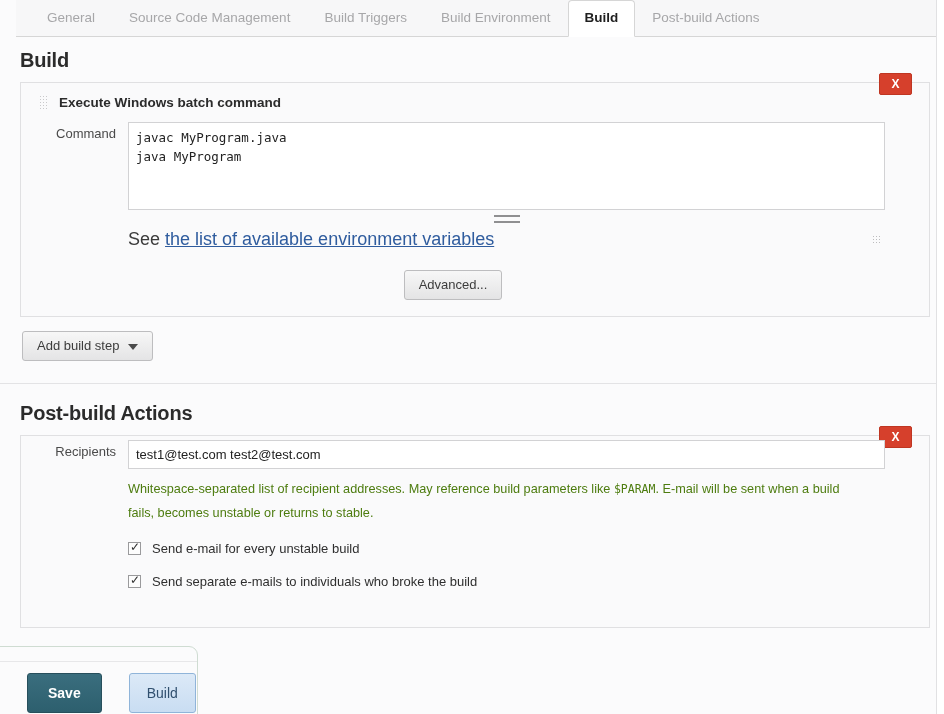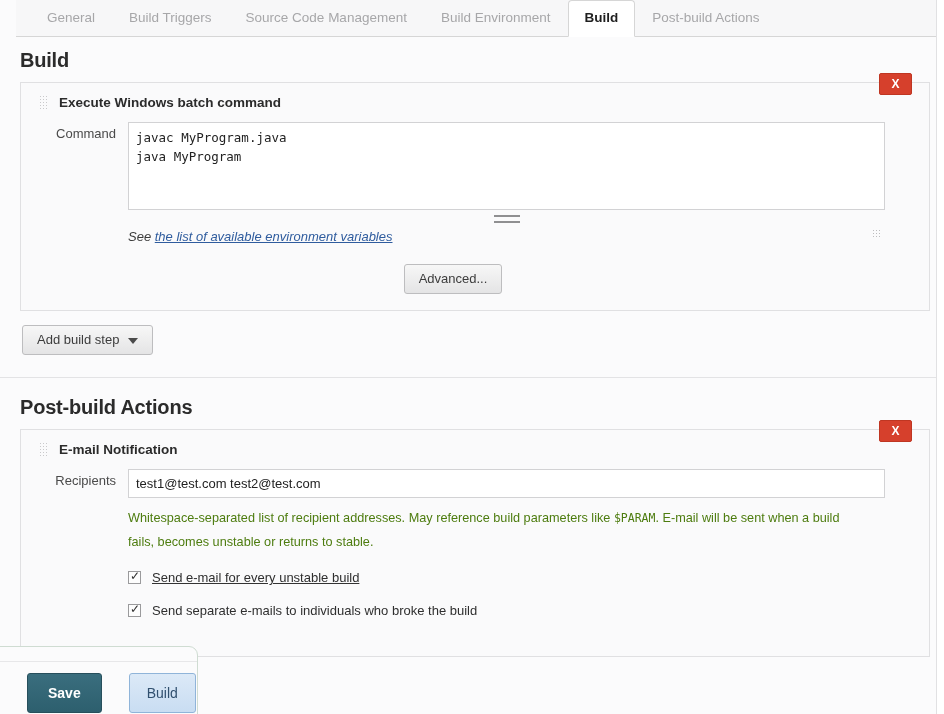--- a/index.html
+++ b/index.html
@@ -159,24 +159,23 @@
     content: "";
     position: absolute;
     left: 50%; top: 1px;
     transform: translateX(-50%);
     width: 26px; height: 4px;
     border-top: 2px solid #8f8f91;
     border-bottom: 2px solid #8f8f91;
   }
 
   .note {
-    font-size: 13px;
+    font-size: 18px;
     color: #3b3b3b;
     padding: 8px 0 0 0;
-    font-style: italic;
   }
   .note a { color: #2f5c9e; text-decoration: underline; cursor: pointer; }
 
   .btn {
     display: inline-block;
     background: linear-gradient(#f7f7f7, #e4e4e5);
     border: 1px solid #bdbdbf;
     border-radius: 3px;
     font-size: 13px;
     color: #3c3c3c;
@@ -294,22 +293,22 @@
     border-left: 1px solid #e1e1e3;
   }
 </style>
 </head>
 <body>
 
 <div id="root">
 
   <div class="tabbar">
     <div class="tab">General</div>
+    <div class="tab">Source Code Management</div>
     <div class="tab">Build Triggers</div>
-    <div class="tab">Source Code Management</div>
     <div class="tab">Build Environment</div>
     <div class="tab active">Build</div>
     <div class="tab">Post-build Actions</div>
   </div>
 
   <div class="page">
 
     <div class="section-title">Build</div>
 
     <div class="panel">
@@ -347,34 +346,30 @@
 
     <div class="hr" style="margin-top:22px;"></div>
 
     <div class="section-title second">Post-build Actions</div>
 
     <div class="panel" style="padding-bottom:28px;">
       <div class="x-btn">X</div>
       <div class="help-icon" style="right:-30px; top:22px;">?</div>
       <div class="help-icon" style="right:-30px; top:168px;">?</div>
 
-      <div class="panel-header">
-        <span class="grip"></span>
-        <span>E-mail Notification</span>
-      </div>
 
       <div class="row">
         <div class="row-label">Recipients</div>
         <div class="field">
           <input class="text-field" type="text" value="test1@test.com test2@test.com" style="">
           <div class="desc">
             <span>Whitespace-separated list of recipient addresses. May reference build parameters like </span><span class="mono">$PARAM</span><span>. E-mail will be sent when a build fails, becomes unstable or returns to stable.</span>
           </div>
 
-          <div class="check-row" style="padding-top:16px;text-decoration:underline;">
+          <div class="check-row" style="padding-top:16px;">
             <span class="checkbox checked"></span>
             <span class="check-label">Send e-mail for every unstable build</span>
           </div>
 
           <div class="check-row" style="padding-top:12px;">
             <span class="checkbox checked"></span>
             <span class="check-label">Send separate e-mails to individuals who broke the build</span>
           </div>
         </div>
       </div>

